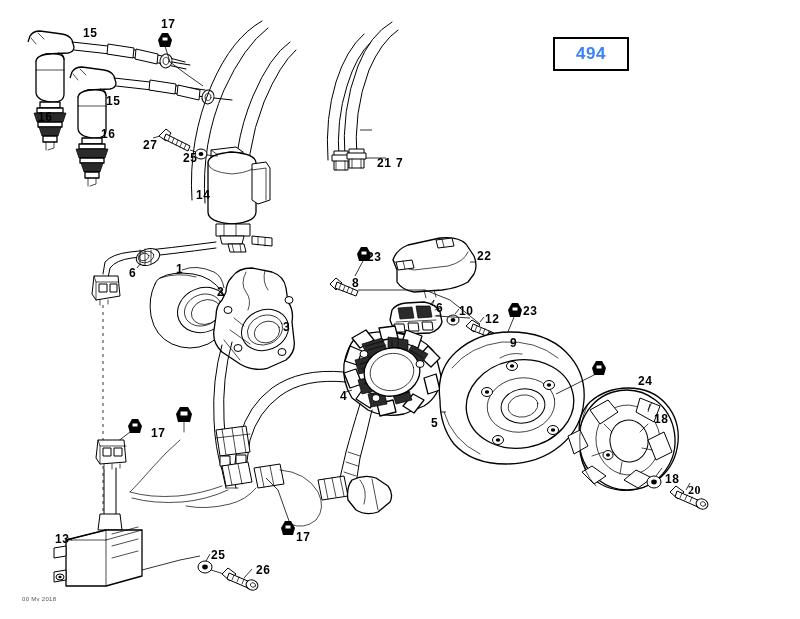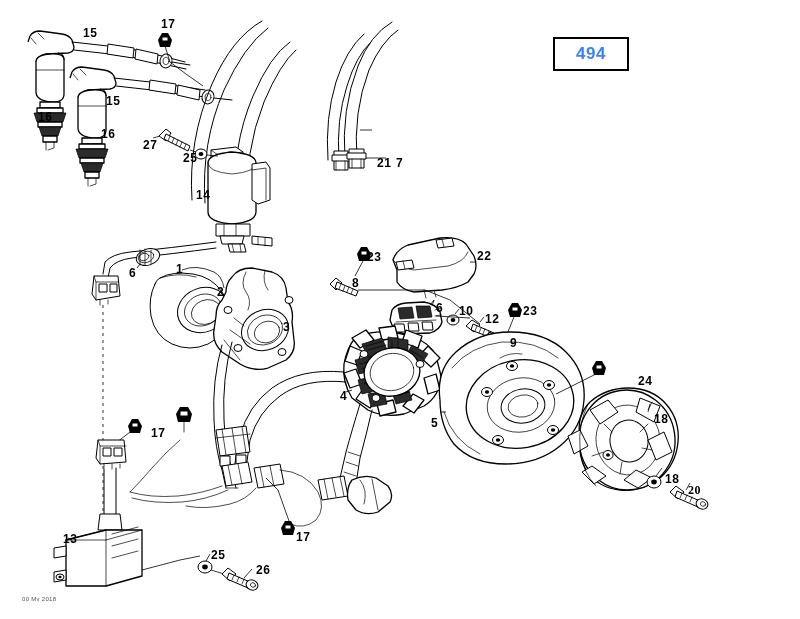--- a/index.html
+++ b/index.html
@@ -540,20 +540,20 @@
     <span class="callout" style="left:523px; top:305px;">23</span>
     <span class="callout" style="left:510px; top:337px;">9</span>
     <span class="callout" style="left:340px; top:390px;">4</span>
     <span class="callout" style="left:431px; top:417px;">5</span>
     <span class="callout" style="left:608px; top:375px;margin-left:30px;">24</span>
     <span class="callout" style="left:654px; top:413px;">18</span>
     <span class="callout" style="left:665px; top:473px;">18</span>
     <span class="callout" style="left:688px; top:484px;font-family:Liberation Serif, serif;">20</span>
     <span class="callout" style="left:151px; top:427px;">17</span>
     <span class="callout" style="left:296px; top:531px;">17</span>
-    <span class="callout" style="left:55px;  top:533px;margin-left:8px;">13</span>
+    <span class="callout" style="left:55px;  top:533px;">13</span>
     <span class="callout" style="left:211px; top:549px;">25</span>
     <span class="callout" style="left:256px; top:564px;text-align:right;">26</span>
   </div>
 
   <div id="drawing-code">00 Mv 2018</div>
 
 </div>
 
 </body></html>

